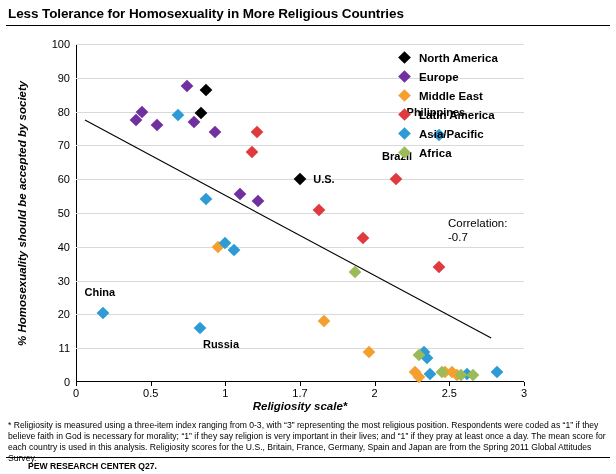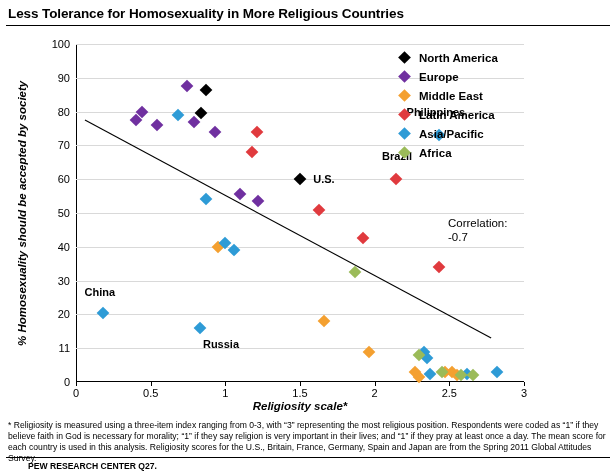--- a/index.html
+++ b/index.html
@@ -228,21 +228,21 @@
         <div class="ytick-label" style="top: 0px;">100</div>
       </div>
     <div id="xticks">
         <div class="xtick-mark" style="left: 0px;"></div>
         <div class="xtick-label" style="left: 0px;">0</div>
         <div class="xtick-mark" style="left: 74.6667px;"></div>
         <div class="xtick-label" style="left: 74.6667px;">0.5</div>
         <div class="xtick-mark" style="left: 149.333px;"></div>
         <div class="xtick-label" style="left: 149.333px;">1</div>
         <div class="xtick-mark" style="left: 224px;"></div>
-        <div class="xtick-label" style="left: 224px;">1.5</div>
+        <div class="xtick-label" style="left: 224px;">1.7</div>
         <div class="xtick-mark" style="left: 298.667px;"></div>
         <div class="xtick-label" style="left: 298.667px;">2</div>
         <div class="xtick-mark" style="left: 373.333px;"></div>
         <div class="xtick-label" style="left: 373.333px;">2.5</div>
         <div class="xtick-mark" style="left: 448px;"></div>
         <div class="xtick-label" style="left: 448px;">3</div>
       </div>
     <svg class="trend">
       <line id="trendline-seg" stroke="#000000" stroke-width="1.1" x1="8.96" y1="76.05000000000001" x2="415.14666666666665" y2="294.06"></line>
     </svg>

